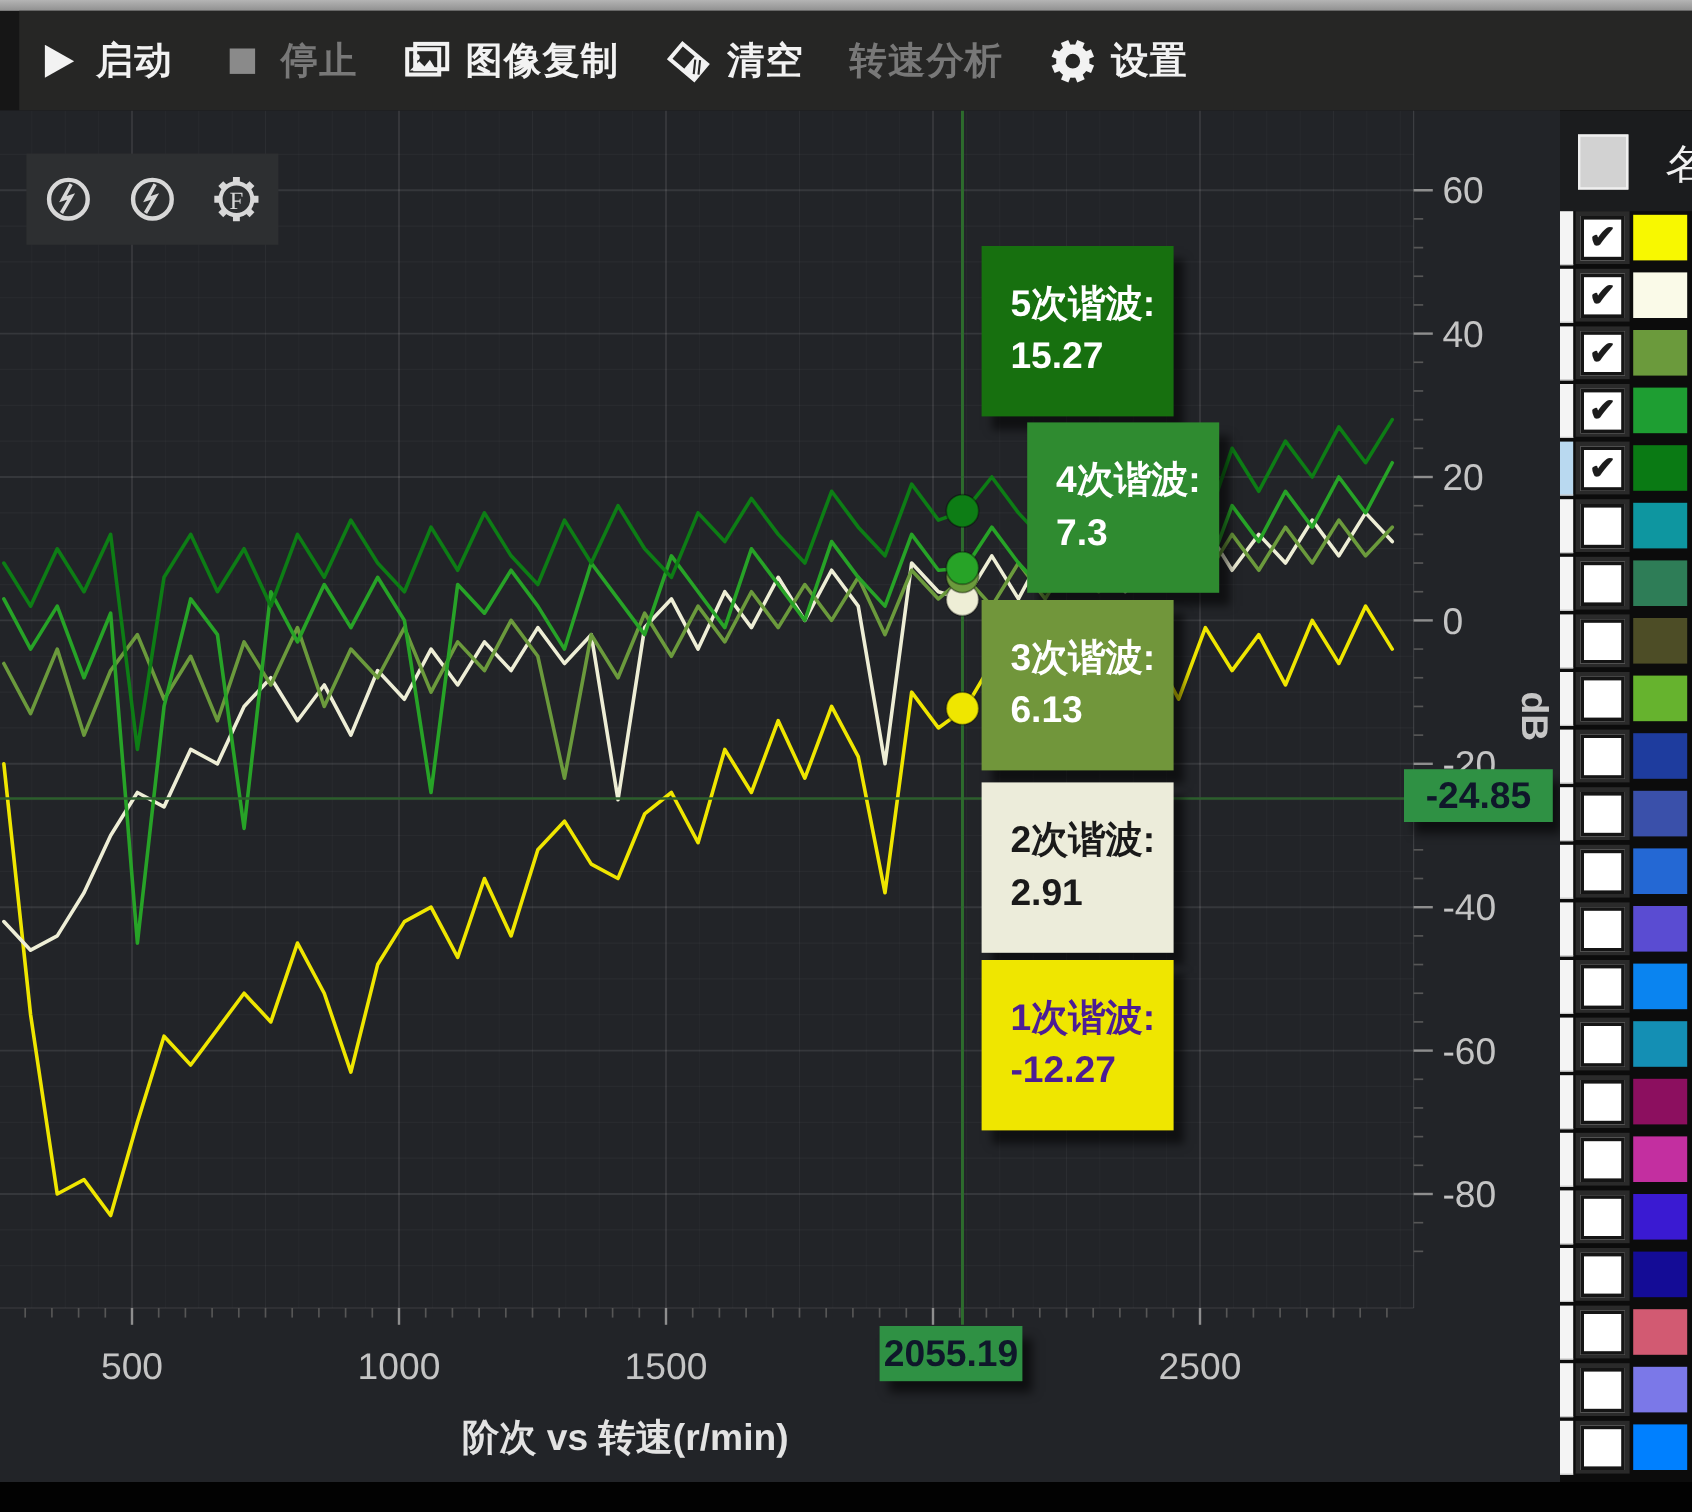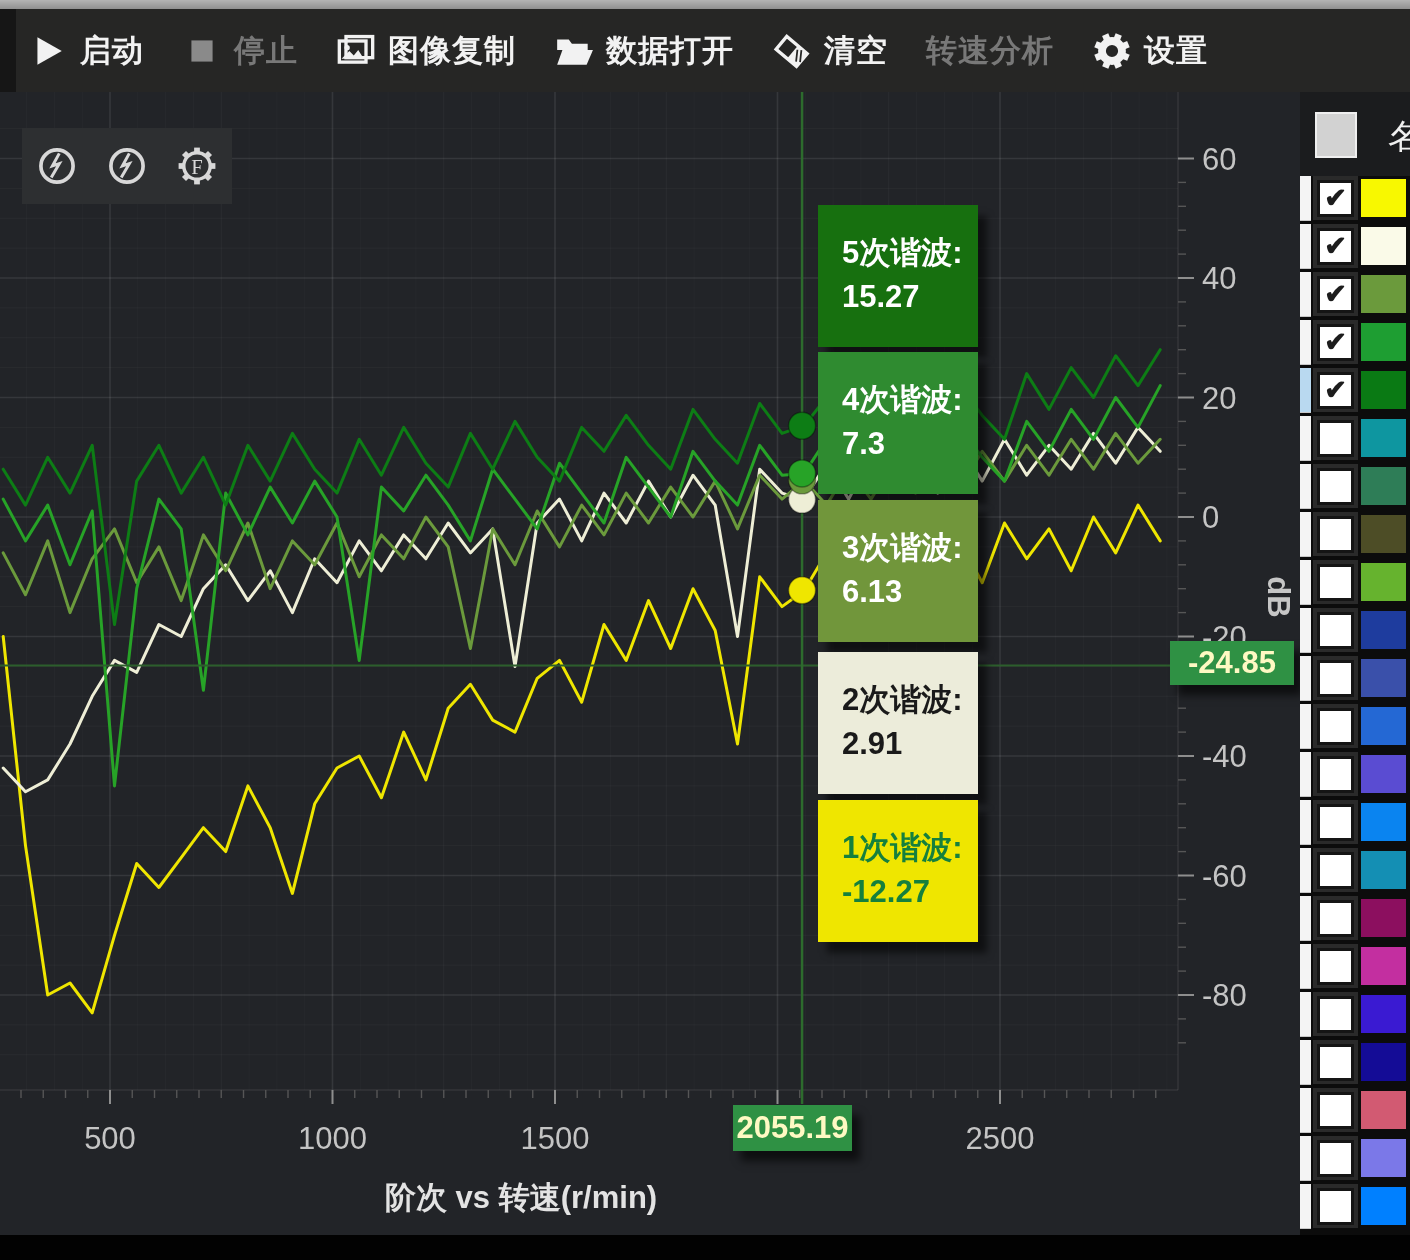--- a/index.html
+++ b/index.html
@@ -20,21 +20,21 @@
   #plot-svg{position:absolute;left:0;top:0;}
   
   #plot-tools{position:absolute;left:22px;top:36px;width:210px;height:76px;background:#2d2f31;
               display:flex;align-items:center;justify-content:space-around;}
   .ptool{width:48px;height:48px;display:flex;align-items:center;justify-content:center;cursor:pointer;}
   
   .cursor-tip{position:absolute;left:818px;width:160px;height:142px;box-sizing:border-box;
               padding:26px 0 11px 24px;box-shadow:9px 11px 7px rgba(0,0,0,0.55);}
   .cursor-tip .tip-label,.cursor-tip .tip-value{font-size:31px;font-weight:700;line-height:44px;white-space:nowrap;}
   
-  .cursor-badge{position:absolute;background:#2f9144;color:#fef9c3;font-size:31px;font-weight:700;
+  .cursor-badge{position:absolute;background:#2f9144;color:#0f172a;font-size:31px;font-weight:700;
                 display:flex;align-items:center;justify-content:center;
                 box-shadow:8px 10px 8px rgba(0,0,0,0.6);}
   #x-badge{left:733px;top:1013px;width:119px;height:46px;}
   #y-badge{left:1170px;top:549px;width:124px;height:44px;}
   
   #x-axis-title{position:absolute;left:385px;top:1085px;width:400px;text-align:left;
                 font-size:31px;font-weight:700;color:#e3e3e3;white-space:nowrap;}
   #y-axis-title{position:absolute;left:1243px;top:470px;width:70px;height:70px;color:#c6c6c6;
                 font-size:31px;font-weight:700;transform:rotate(90deg);text-align:center;line-height:70px;}
   
@@ -83,29 +83,20 @@
       <div class="toolbar-button">
         <span class="tb-icon">
           <svg width="40" height="40" viewBox="0 0 36 36">
             <rect x="3" y="9" width="24" height="19" fill="none" stroke="#f2f2f2" stroke-width="3"></rect>
             <rect x="9" y="5" width="24" height="19" fill="none" stroke="#f2f2f2" stroke-width="3"></rect>
             <circle cx="10" cy="15" r="2.4" fill="#f2f2f2"></circle>
             <path d="M5 25 l7-7 4 4 4-5 5 8 z" fill="#f2f2f2"></path>
           </svg>
         </span>
         <span class="tb-label">图像复制</span>
-      </div>
-      <div class="toolbar-button">
-        <span class="tb-icon">
-          <svg width="42" height="40" viewBox="0 0 38 36">
-            <path d="M3 7 h11 l3 4 h15 v6 H3 z" fill="#f2f2f2"></path>
-            <path d="M3 31 l5-14 h29 l-6 14 z" fill="#f2f2f2"></path>
-          </svg>
-        </span>
-        <span class="tb-label">数据打开</span>
       </div>
       <div class="toolbar-button">
         <span class="tb-icon">
           <svg width="40" height="40" viewBox="0 0 36 36">
             <g transform="rotate(40 18 18)">
               <rect x="6" y="11" width="24" height="15" fill="none" stroke="#f2f2f2" stroke-width="3"></rect>
               <rect x="19" y="11" width="11" height="15" fill="#f2f2f2"></rect>
               <path d="M21 14 l6 9 M24 12 l6 9" stroke="#262625" stroke-width="1.6"></path>
             </g>
           </svg>
@@ -359,33 +350,33 @@
             <circle cx="20" cy="20" r="11.5" fill="none" stroke="#d8d8d8" stroke-width="3"></circle>
             <text x="20" y="27" text-anchor="middle" font-size="18" font-family="Liberation Serif,serif" fill="#d8d8d8">F</text>
           </svg>
         </div>
       </div>
     <div id="tooltips">
         <div class="cursor-tip" style="top: 113px; background: rgb(23, 112, 15); color: rgb(255, 255, 255);">
           <div class="tip-label">5次谐波:</div>
           <div class="tip-value">15.27</div>
         </div>
-        <div class="cursor-tip" style="top: 260px; background: rgb(47, 139, 48); color: rgb(255, 255, 255);">
+        <div class="cursor-tip" style="top: 260px; background: rgb(47, 139, 48); color: rgb(255, 255, 255); margin-left: 38px;">
           <div class="tip-label">4次谐波:</div>
           <div class="tip-value">7.3</div>
         </div>
         <div class="cursor-tip" style="top: 408px; background: rgb(113, 150, 59); color: rgb(255, 255, 255);">
           <div class="tip-label">3次谐波:</div>
           <div class="tip-value">6.13</div>
         </div>
         <div class="cursor-tip" style="top: 560px; background: rgb(236, 236, 218); color: rgb(26, 26, 26);">
           <div class="tip-label">2次谐波:</div>
           <div class="tip-value">2.91</div>
         </div>
-        <div class="cursor-tip" style="top: 708px; background: rgb(239, 230, 0); color: #15803d;">
+        <div class="cursor-tip" style="top: 708px; background: rgb(239, 230, 0); color: #4c1d95;">
           <div class="tip-label">1次谐波:</div>
           <div class="tip-value">-12.27</div>
         </div>
       </div>
     <div id="x-badge" class="cursor-badge">2055.19</div>
     <div id="y-badge" class="cursor-badge">-24.85</div>
     <div id="x-axis-title">阶次 vs 转速(r/min)</div>
     <div id="y-axis-title">dB</div>
   </div>
 

